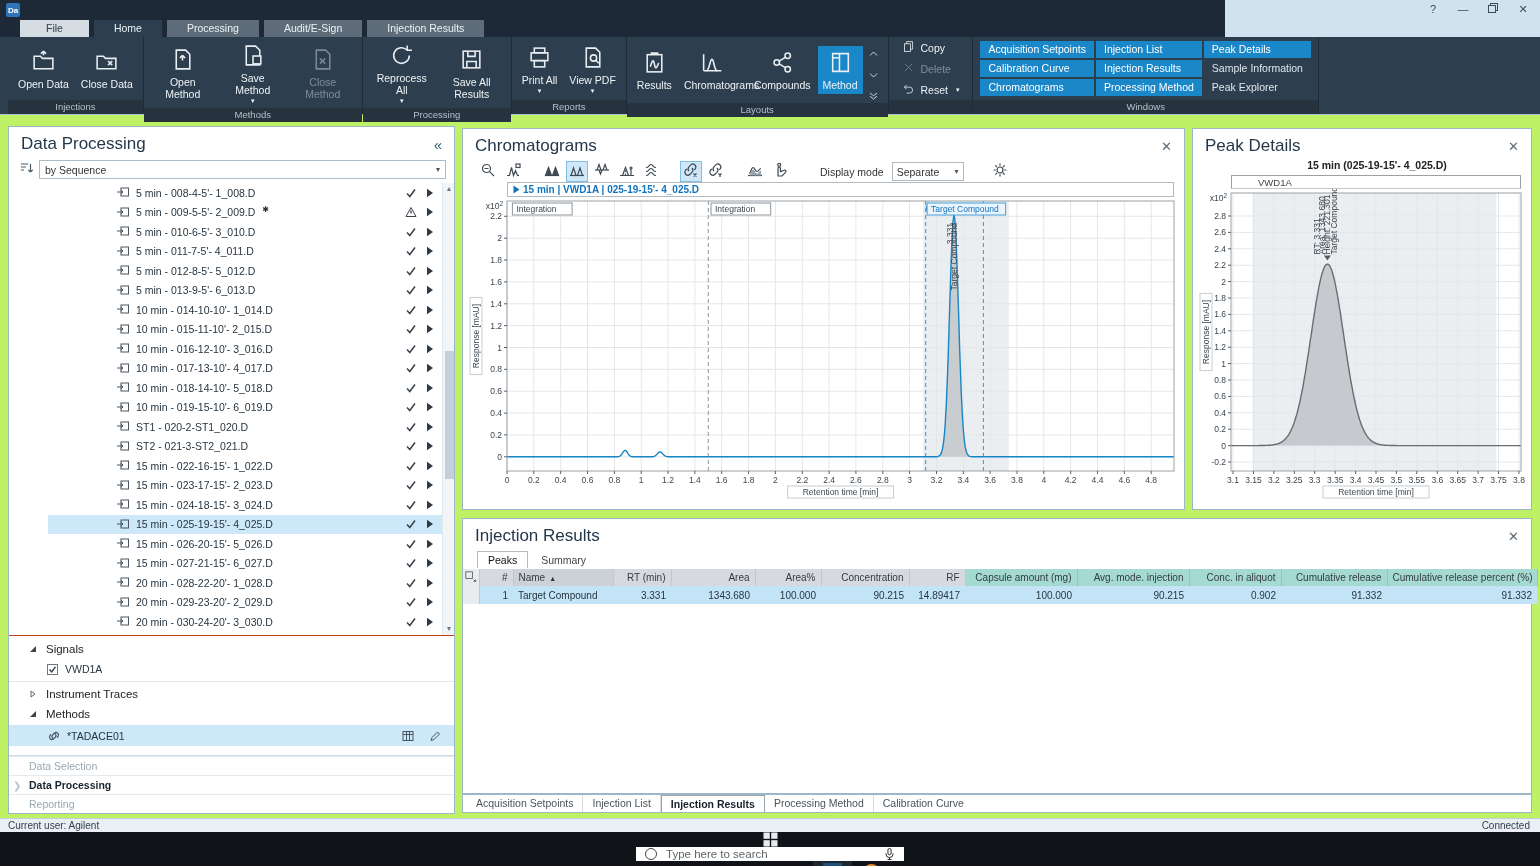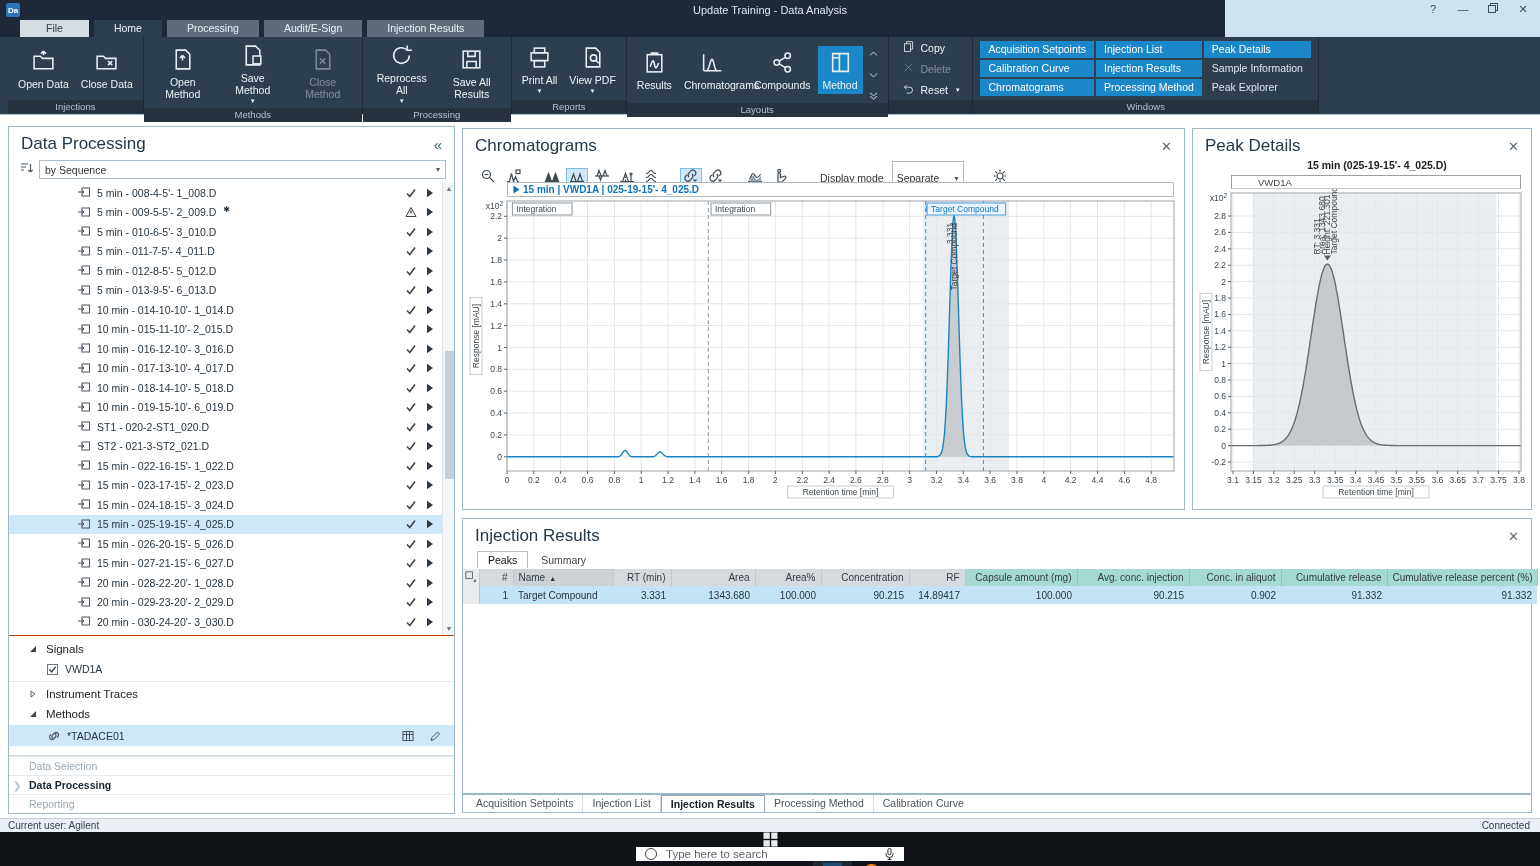--- a/index.html
+++ b/index.html
@@ -1,17 +1,17 @@
 <!DOCTYPE html>
 <html><head>
 <meta charset="utf-8">
 <style>
   html,body{margin:0;padding:0;background:#0a0e12;}
   *{box-sizing:border-box;}
-  #app{position:relative;width:1540px;height:866px;background:#ffffff;overflow:hidden;
+  #app{position:relative;width:1540px;height:866px;background:#bef264;overflow:hidden;
        font-family:"Liberation Sans",sans-serif;-webkit-font-smoothing:antialiased;}
 
   
   .top-chrome{position:absolute;top:0;left:0;right:0;height:37px;background:#1d2936;}
   .corner-light{position:absolute;top:0;right:0;width:315px;height:37px;background:#cfe2ee;}
   .logo-chip{position:absolute;left:6px;top:3px;width:14px;height:14px;background:#2f74b8;color:#fff;
              font-size:8px;font-weight:bold;display:flex;align-items:center;justify-content:center;border-radius:2px;}
   .title-text{position:absolute;top:0;left:0;width:100%;text-align:center;line-height:20px;
               color:#dfe7ee;font-size:11px;}
   .win-controls{position:absolute;right:10px;top:2px;display:flex;gap:16px;color:#3d4c59;font-size:11px;z-index:6;}
@@ -55,21 +55,21 @@
   .collapse-btn{color:#33606f;font-size:15px;cursor:default;}
 
   
   #dp-panel{left:8px;top:126px;width:447px;height:688px;display:flex;flex-direction:column;}
   .dp-sortrow{display:flex;align-items:center;gap:5px;padding:3px 8px 4px 10px;}
   .dp-sortrow svg{width:15px;height:14px;}
   .dp-select{flex:1;height:19px;border:1px solid #a9bcc9;display:flex;align-items:center;font-size:10.5px;
              color:#333;padding:0 5px;background:#fff;}
   .sel-caret{margin-left:auto;font-size:8px;color:#555;}
   .dp-list{position:relative;height:452px;overflow:hidden;}
-  .dp-row{height:19.5px;display:flex;align-items:center;padding-left:68px;font-size:10.5px;color:#273540;position:relative;}
+  .dp-row{height:19.5px;display:flex;align-items:center;padding-left:68px;font-size:10.5px;color:#273540;position:relative;margin-left:39px;}
   .dp-row.selected{background:#cde8f9;}
   .dp-row .row-icon{width:14px;height:11px;margin-right:6px;flex:none;display:flex;}
   .dp-row .star{margin-left:7px;font-size:8px;position:relative;top:-3px;}
   .dp-row .status{position:absolute;right:36px;width:13px;height:12px;display:flex;}
   .dp-row .play{position:absolute;right:20px;width:8px;height:10px;display:flex;}
   .scrollbar{position:absolute;right:0;top:0;bottom:0;width:12px;background:#f2f5f7;border-left:1px solid #e1e7eb;}
   .sb-arrow{position:absolute;left:0;width:12px;height:12px;font-size:7px;color:#6b7884;text-align:center;line-height:12px;}
   .sb-thumb{position:absolute;left:1.5px;width:9px;top:168px;height:128px;background:#c4d0d9;}
   .dp-tree{border-top:1px solid #c2410c;padding:3px 0 2px;}
   .tree-header{display:flex;align-items:center;gap:9px;padding:4px 0 4px 20px;font-size:11.5px;color:#222;}
@@ -90,21 +90,21 @@
 
   
   #chrom-panel{left:462px;top:128px;width:723px;height:382px;}
   .chrom-toolbar{display:flex;align-items:center;gap:3px;padding:2px 10px 4px 14px;}
   .tbtn{width:22px;height:21px;display:flex;align-items:center;justify-content:center;border:1px solid transparent;}
   .tbtn svg{width:16px;height:16px;}
   .tbtn.active{background:#cfe7f8;border-color:#7fbfe4;}
   .tbtn.gap{margin-left:14px;}
   .dm-label{margin-left:26px;font-size:10.5px;color:#333;}
   .dm-select{border:1px solid #b2b9bf;height:19px;min-width:72px;display:flex;align-items:center;font-size:10.5px;
-             color:#333;padding:16px 4px;margin-left:5px;}
+             color:#333;padding:1px 4px;margin-left:5px;}
   .dm-select .sel-caret{margin-left:auto;padding-left:8px;}
   .gear{margin-left:22px;}
   .chart-area{position:absolute;left:4px;right:4px;top:53px;bottom:6px;}
   .chart-frame-header{position:absolute;left:40px;right:6px;top:0;height:15px;border:1px solid #b2b9bf;background:#fff;
                       display:flex;align-items:center;gap:3px;padding:0 5px;font-size:10px;font-weight:bold;color:#1173bc;}
   .chart-frame-header svg{width:7px;height:9px;flex:none;}
   .chart-mount{position:absolute;left:0;top:15px;}
 
   
   #pd-panel{left:1192px;top:128px;width:340px;height:382px;}
@@ -169,21 +169,20 @@
          border:1px solid #e8eaed;color:#fff;font-size:7.5px;display:flex;align-items:center;justify-content:center;}
 </style>
 </head>
 <body>
 
 <div id="app">
 
   <div class="top-chrome">
     <div class="corner-light"></div>
     <span class="logo-chip">Da</span>
-    <span class="title-text">Update Training - Data Analysis</span>
     <div class="win-controls">
       <span>?</span>
       <span>—</span>
       <span>
         <svg width="10" height="10" viewBox="0 0 10 10" fill="none" stroke="#3d4c59">
             <rect x="2.5" y="0.5" width="7" height="7"></rect>
             <rect x="0.5" y="2.5" width="7" height="7" fill="#cfe2ee"></rect>
           </svg>
       </span>
       <span>✕</span>
@@ -1298,21 +1297,21 @@
                   <path d="M10.5 10.5L13 13m0-2.8V13h-2.8"></path>
                 </svg></th>
               <th class="num "><span>#</span></th>
               <th class="sorted"><span>Name</span><span class="sort-mark">▲</span></th>
               <th class="num "><span>RT (min)</span></th>
               <th class="num "><span>Area</span></th>
               <th class="num "><span>Area%</span></th>
               <th class="num "><span>Concentration</span></th>
               <th class="num "><span>RF</span></th>
               <th class="num custom "><span>Capsule amount (mg)</span></th>
-              <th class="num custom "><span>Avg. conc. injection</span></th>
+              <th class="num custom "><span>Avg. mode. injection</span></th>
               <th class="num custom "><span>Conc. in aliquot</span></th>
               <th class="num custom "><span>Cumulative release</span></th>
               <th class="num custom "><span>Cumulative release percent (%)</span></th>
             </tr>
             <tr>
               <td class="sel"></td>
               <td class="num">1</td>
               <td class="">Target Compound</td>
               <td class="num">3.331</td>
               <td class="num">1343.680</td>

